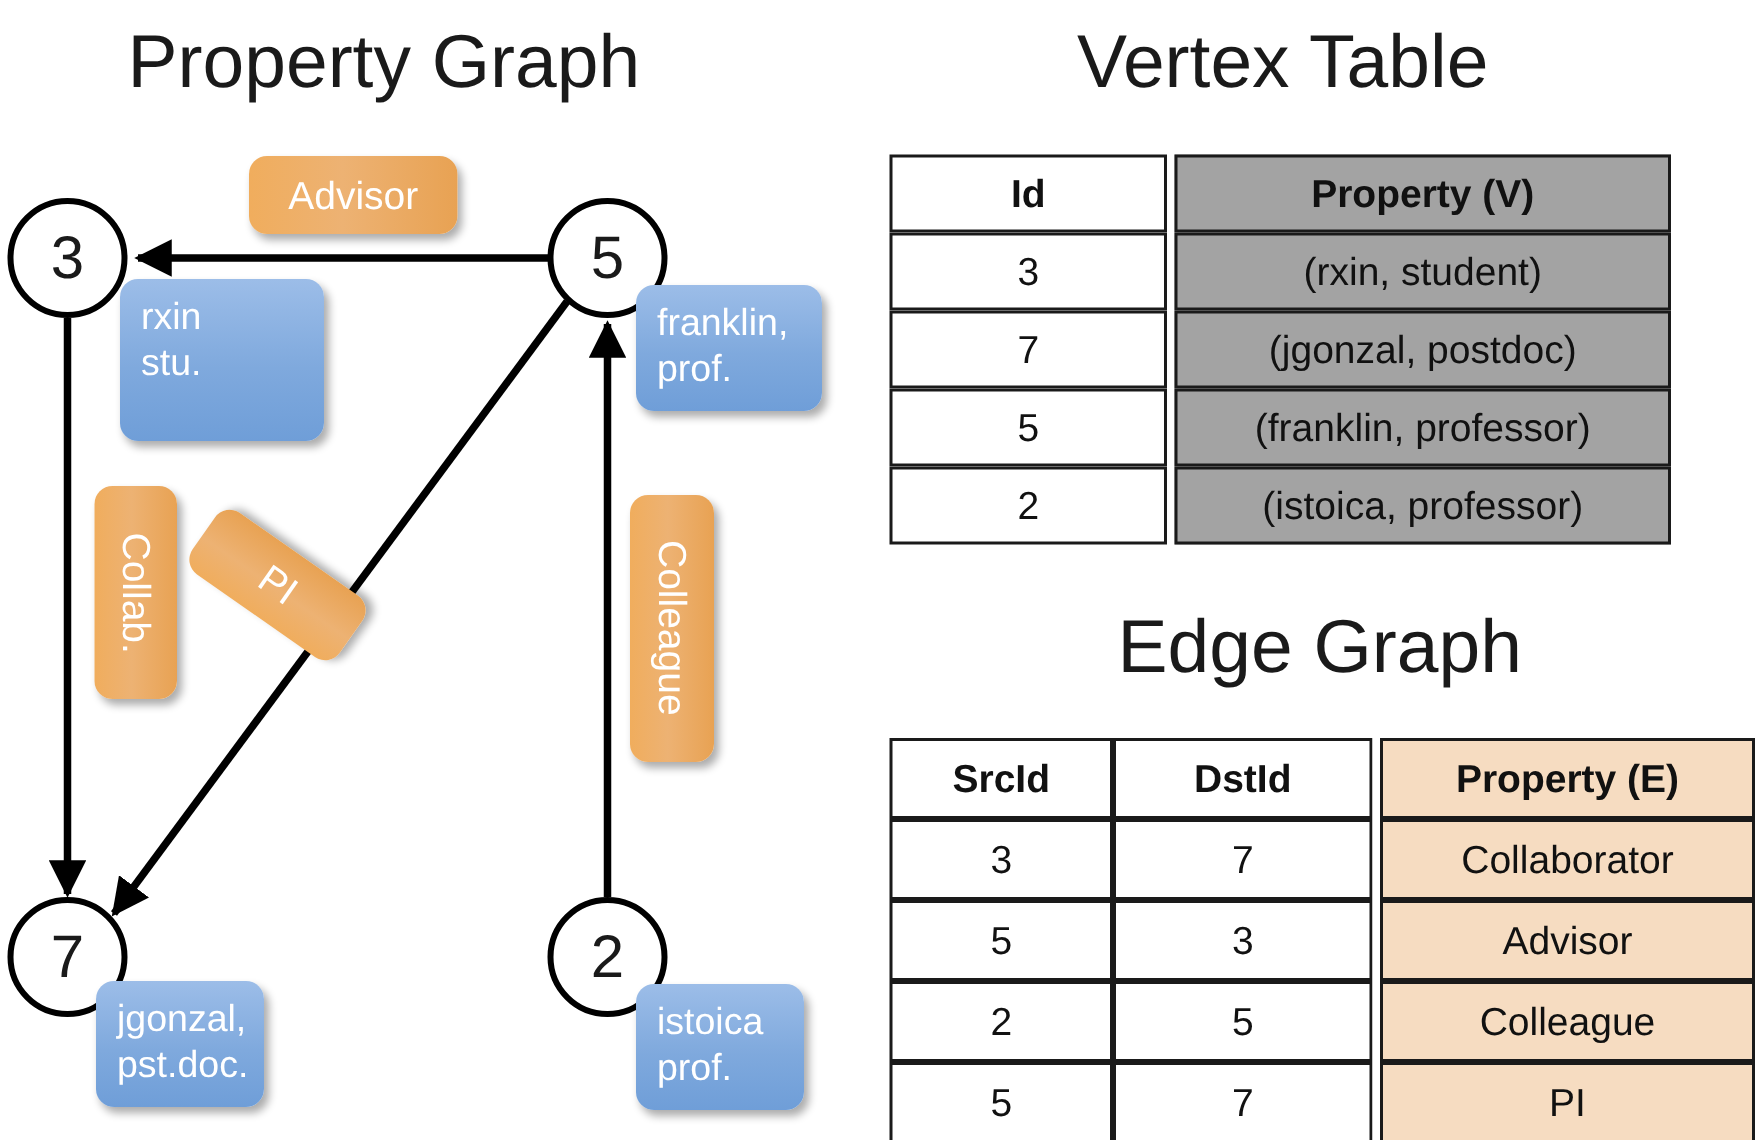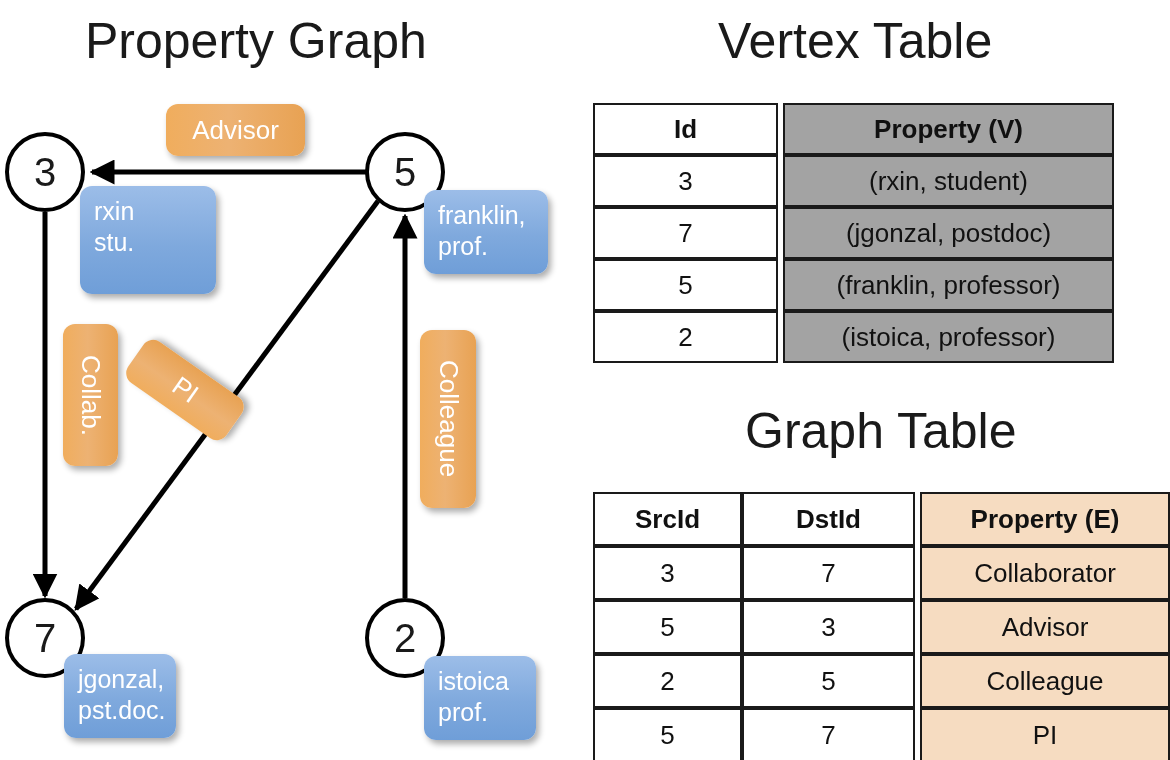--- a/index.html
+++ b/index.html
@@ -54,21 +54,21 @@
   #edge-table td{height:54px;}
   #edge-table td.srccol{width:149px;}
   #edge-table td.dstcol{width:173px;}
   #edge-table td.ecol{width:250px;background:#f6dcc1;margin-left:40px;}
 </style>
 </head>
 <body>
 
 <div class="title" id="title-property-graph">Property Graph</div>
 <div class="title" id="title-vertex-table">Vertex Table</div>
-<div class="title" id="title-edge-table">Graph Table</div>
+<div class="title" id="title-edge-table">Edge Graph</div>
 
 <div id="graph-panel">
 
   <svg id="graph-svg" viewBox="0 0 585 760">
     <defs>
       <marker id="ah" viewBox="0 0 10 10" refX="9" refY="5" markerWidth="5" markerHeight="5" orient="auto-start-reverse">
         <path d="M 0 0 L 10 5 L 0 10 z" fill="#000"></path>
       </marker>
     </defs>
 

